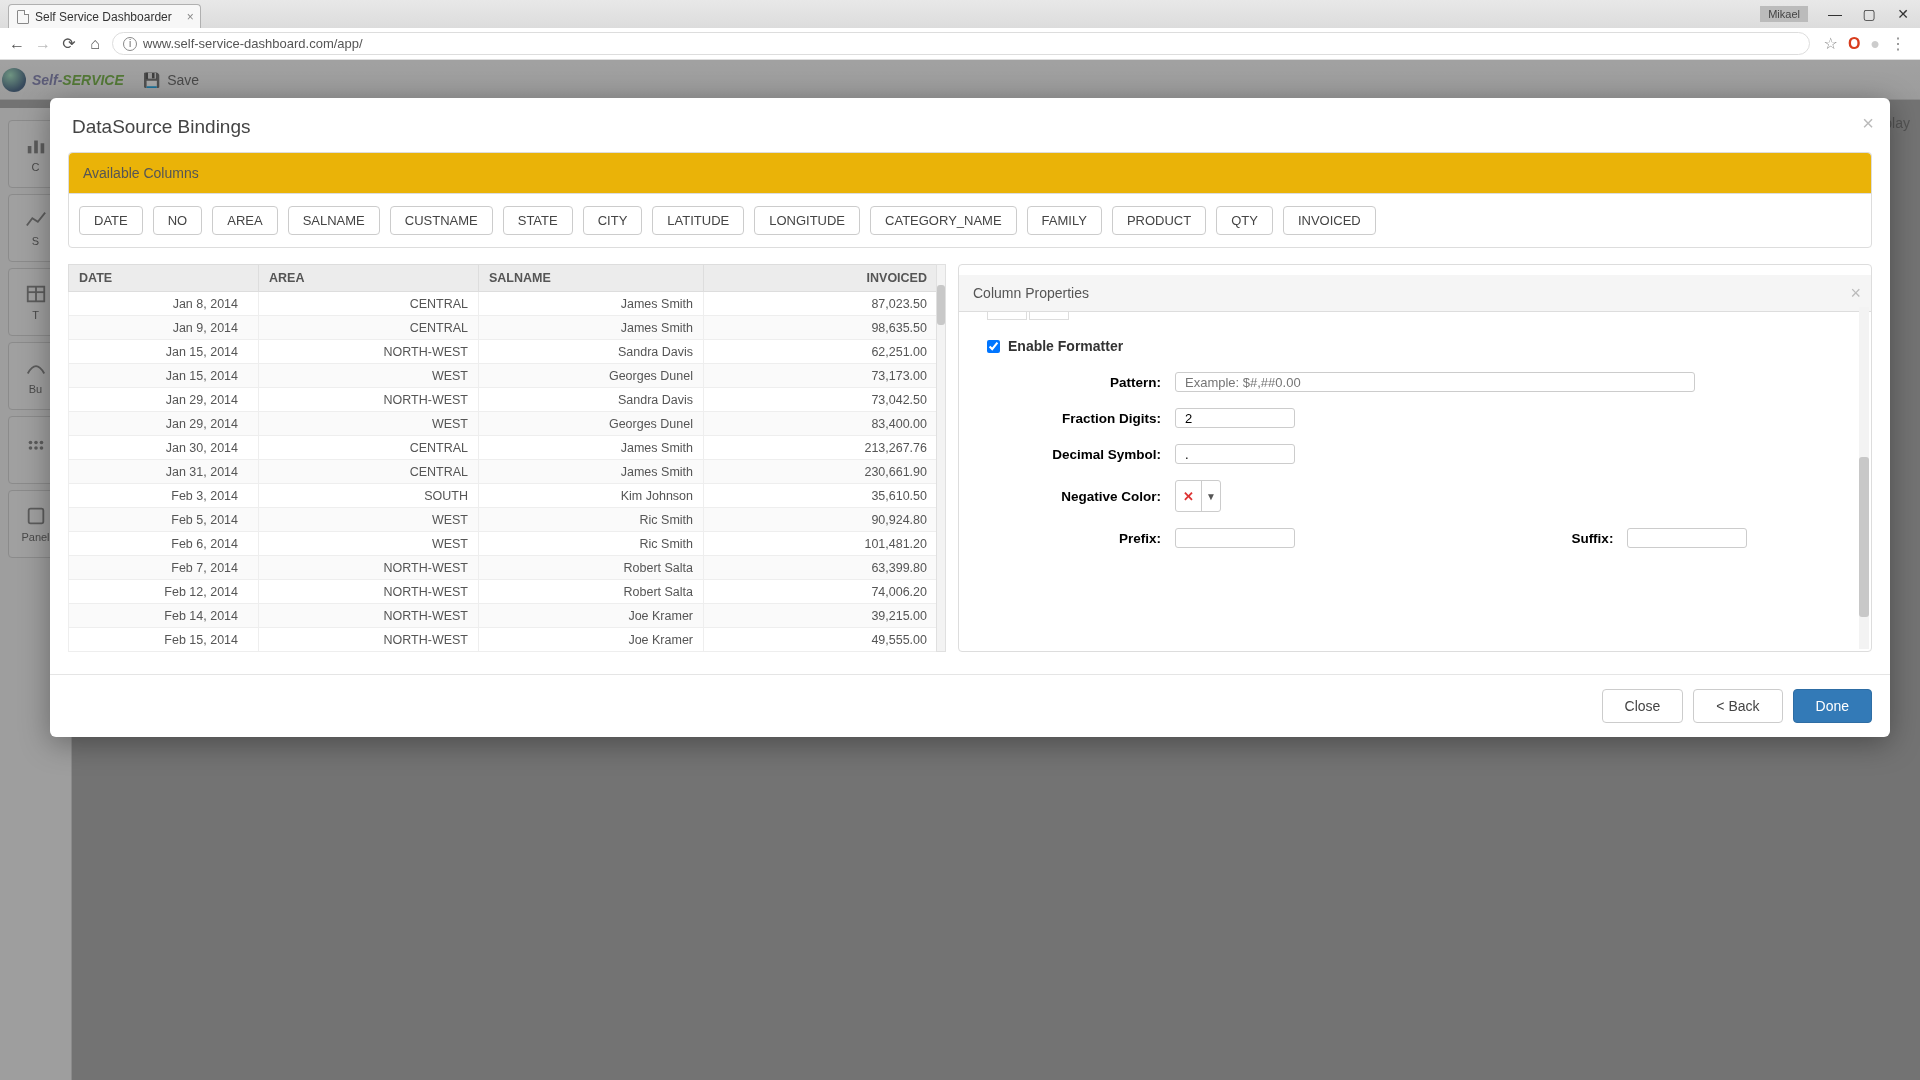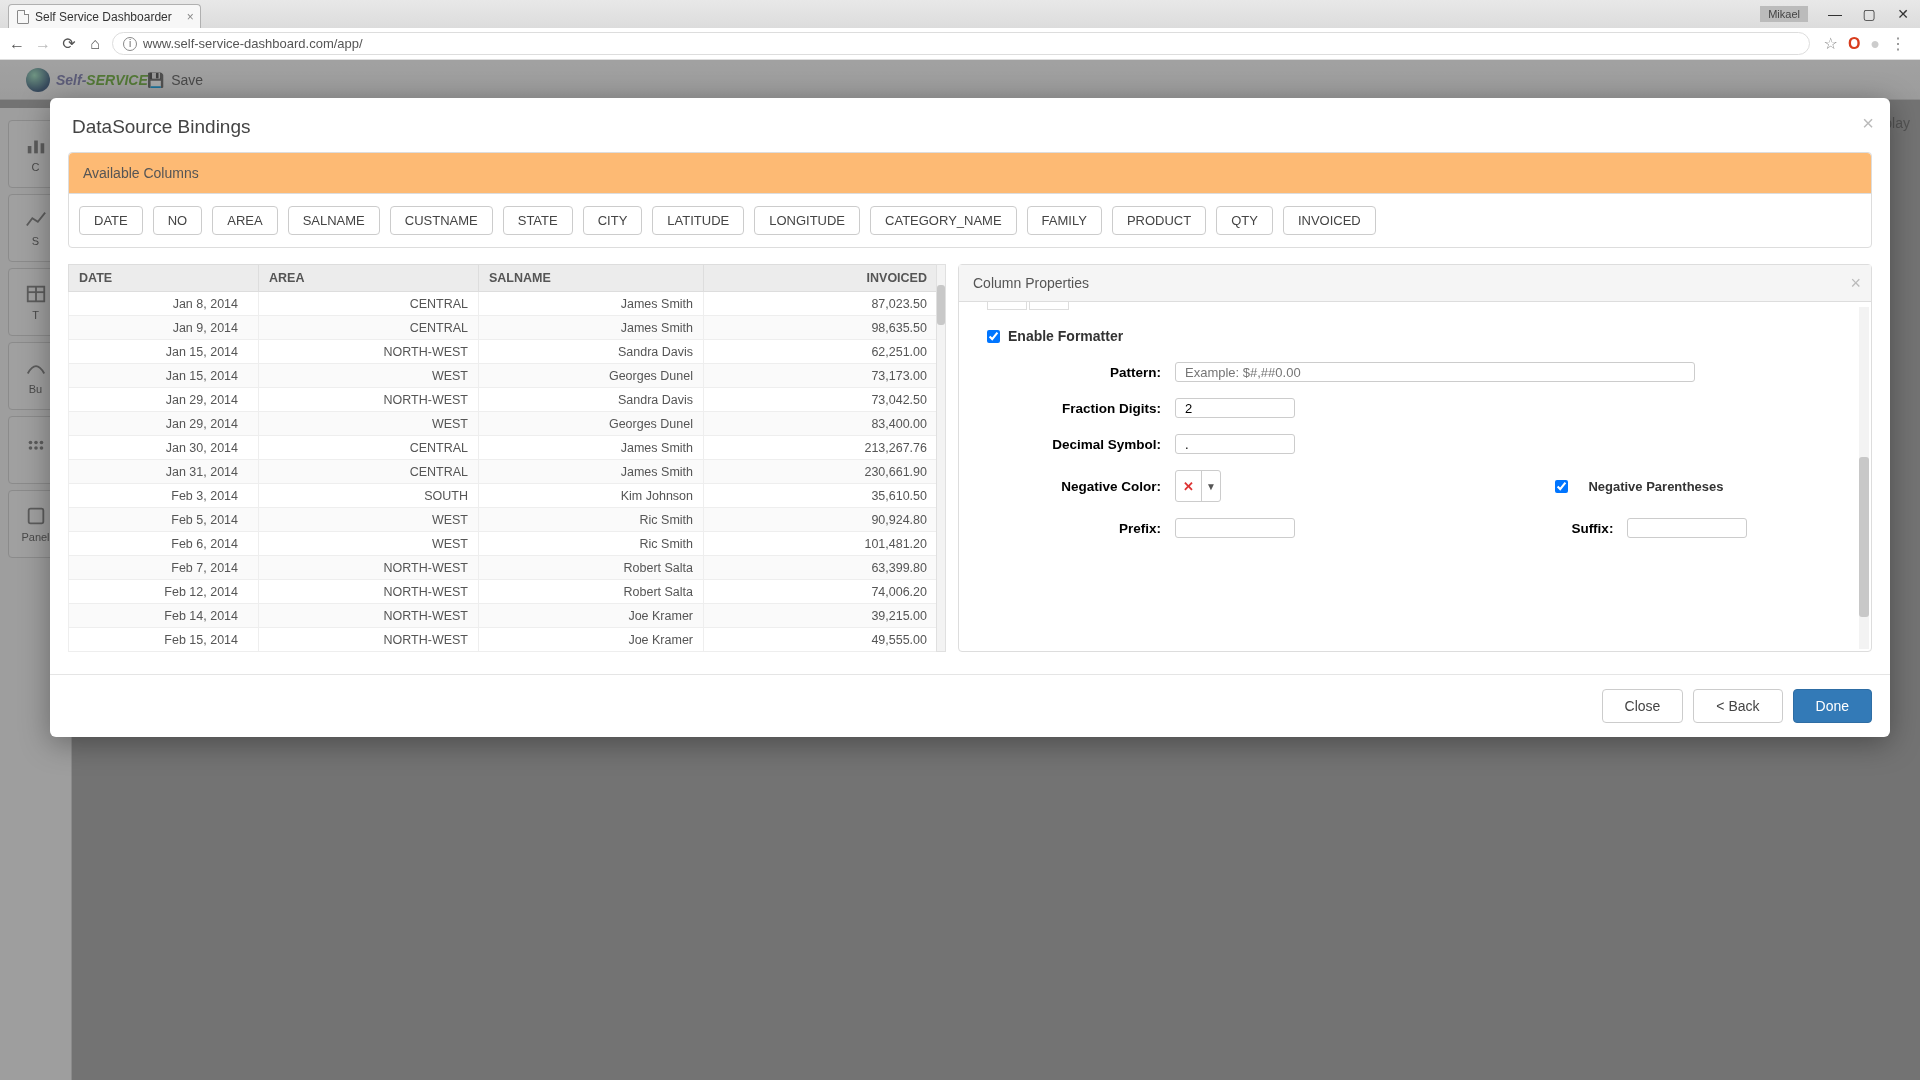--- a/index.html
+++ b/index.html
@@ -17,56 +17,56 @@
 .addr-bar .nav-icon { width: 18px; text-align: center; color: #555; font-size: 16px; }
 .addr-bar .nav-icon.disabled { color: #bbb; }
 .url-box { flex: 1; display: flex; align-items: center; gap: 6px; border: 1px solid #ddd; border-radius: 14px; padding: 3px 10px; font-size: 13px; color: #555; background:#fff; }
 .url-box .info { width:14px; height:14px; border:1px solid #888; border-radius:50%; display:flex; align-items:center; justify-content:center; font-size:10px; color:#666;}
 .right-icons { display:flex; gap:10px; align-items:center; padding:0 6px; }
 .right-icons span { font-size:16px; color:#888; }
 .opera { color:#d83c1d !important; font-weight:bold; }
 
 
 .app-bg { position:absolute; top:60px; left:0; right:0; bottom:0; background:#a0a0a0; }
-.app-topbar { position:absolute; top:60px; left:0; right:0; height:40px; background: linear-gradient(#f5f5f5,#ebebeb); border-bottom:1px solid #ccc; display:flex; padding:0 26px; }
+.app-topbar { position:absolute; top:60px; left:0; right:0; height:40px; background: linear-gradient(#f5f5f5,#ebebeb); border-bottom:1px solid #ccc; display:flex; padding:0 2px; gap:20px; }
 .logo { display:flex; align-items:center; gap:6px; }
 .logo-ball { width:24px; height:24px; background: radial-gradient(circle at 35% 30%, #9db, #357 70%); border-radius:50%; }
 .logo-text { font-style: italic; font-weight: bold; font-size: 14px; }
 .logo-text .s1 { color:#77a; } .logo-text .s2 { color:#6a3; }
 .save-btn { display:flex; align-items:center; gap:6px; font-size:14px; color:#555; }
 .left-tool-rail { position:absolute; top:108px; left:0; width:72px; background:#eee; border-right:1px solid #ccc; bottom:0; padding-top:6px; }
 .tool-item { height:68px; border:1px solid #ccc; margin:6px 8px; border-radius:4px; display:flex; flex-direction:column; align-items:center; justify-content:center; font-size:11px; color:#555; gap:4px; background:#f3f3f3;}
 .tool-item svg { width:22px; height:22px; }
 .bg-word { position:absolute; right:10px; top:115px; color:#666; font-size:14px; }
 .dim-overlay { position:absolute; top:60px; left:0; right:0; bottom:0; background:rgba(60,60,60,0.45); }
 
 
 .modal { position:absolute; top:98px; left:50px; width:1840px; background:#fff; border-radius:6px; box-shadow:0 6px 30px rgba(0,0,0,.35); padding-bottom:0; }
 .modal-header { padding:18px 22px 14px; font-size:19px; color:#444; position:relative; }
 .modal-header .x { position:absolute; right:16px; top:14px; color:#bbb; font-size:20px; cursor:pointer; }
 .panel { border:1px solid #ddd; border-radius:4px; margin:0 18px; }
-.panel-heading { background:#fdba74; padding:12px 14px; border-bottom:1px solid #ddd; font-size:14px; color:#555; border-radius:4px 4px 0 0; }
+.panel-heading { background:#eab308; padding:12px 14px; border-bottom:1px solid #ddd; font-size:14px; color:#555; border-radius:4px 4px 0 0; }
 .panel-body { padding:12px 10px; }
 .chip-row { display:flex; gap:10px; flex-wrap:wrap; }
 .chip { border:1px solid #ccc; border-radius:4px; padding:6px 14px; background:#fff; font-size:13px; color:#444; cursor:pointer; }
 
 .mid-row { display:flex; gap:20px; margin:16px 18px 0; }
 .data-grid { flex:0 0 870px; position:relative; }
 table { width:100%; border-collapse:collapse; font-size:12.5px; }
 thead th { text-align:left; background:#ececec; border:1px solid #ddd; padding:6px 10px; font-weight:bold; color:#555; }
 thead th.num { text-align:right; }
 tbody td { border:1px solid #eee; padding:4.5px 10px; color:#555;text-align:right; }
 tbody tr:nth-child(even) td { background:#fafafa; }
 tbody td.num { text-align:right; }
 tbody td.date { text-align:right; padding-right:20px; }
 .grid-scroll { position:absolute; right:-8px; top:0; bottom:0; width:10px; background:#f3f3f3; border:1px solid #e0e0e0; }
 .grid-thumb { position:absolute; top:20px; width:8px; left:0; height:40px; background:#c8c8c8; border-radius:3px; }
 
 .props-panel { flex:1; border:1px solid #ddd; border-radius:4px; position:relative; }
-.props-head { background:#f5f5f5; border-bottom:1px solid #ddd; padding:10px 14px; font-size:14px; color:#555; position:relative; }
+.props-head { background:#f5f5f5; border-bottom:1px solid #ddd; padding:10px 14px; font-size:14px; color:#555; position:relative;margin-top:10px; }
 .props-head .x { position:absolute; right:10px; top:8px; color:#bbb; font-size:18px; cursor:pointer; }
 .props-body { padding:18px 28px 18px 22px; position:relative; }
 .tab-stub { height:12px; margin:-18px 0 14px 6px; display:flex; gap:2px;}
 .tab-stub span{ display:block; width:40px; height:8px; border:1px solid #ddd; border-top:none;}
 .form-row { display:flex; align-items:center; margin-bottom:16px; gap:14px; }
 .form-row label { width:180px; text-align:right; font-weight:bold; font-size:13.5px; color:#000000; }
 .form-row.half { display:inline-flex; width:49%; }
 .form-row.half label { width:180px; }
 .form-row.half.right label { width:210px; }
 input.form-control { border:1px solid #ccc; border-radius:3px; padding:8px 9px; font-size:13px; height:20px; }
@@ -350,25 +350,20 @@
           </div>
         </div>
         <div style="display:flex;">
           <div class="form-row half">
             <label>Negative Color:</label>
             <div class="neg-color">
               <div class="swatch">✕</div>
               <div class="caret">▼</div>
             </div>
           </div>
-          <div class="form-row half right" style="align-items:center;">
-            <label style="width:138px"></label>
-            <input type="checkbox" checked="" style="">
-            <span style="font-weight:bold; margin-left:6px;">Negative Parentheses</span>
-          </div>
         </div>
         <div style="display:flex;">
           <div class="form-row half">
             <label>Prefix:</label>
             <input class="form-control w2" value="" style="">
           </div>
           <div class="form-row half right">
             <label>Suffix:</label>
             <input class="form-control w2" value="" style="">
           </div>

